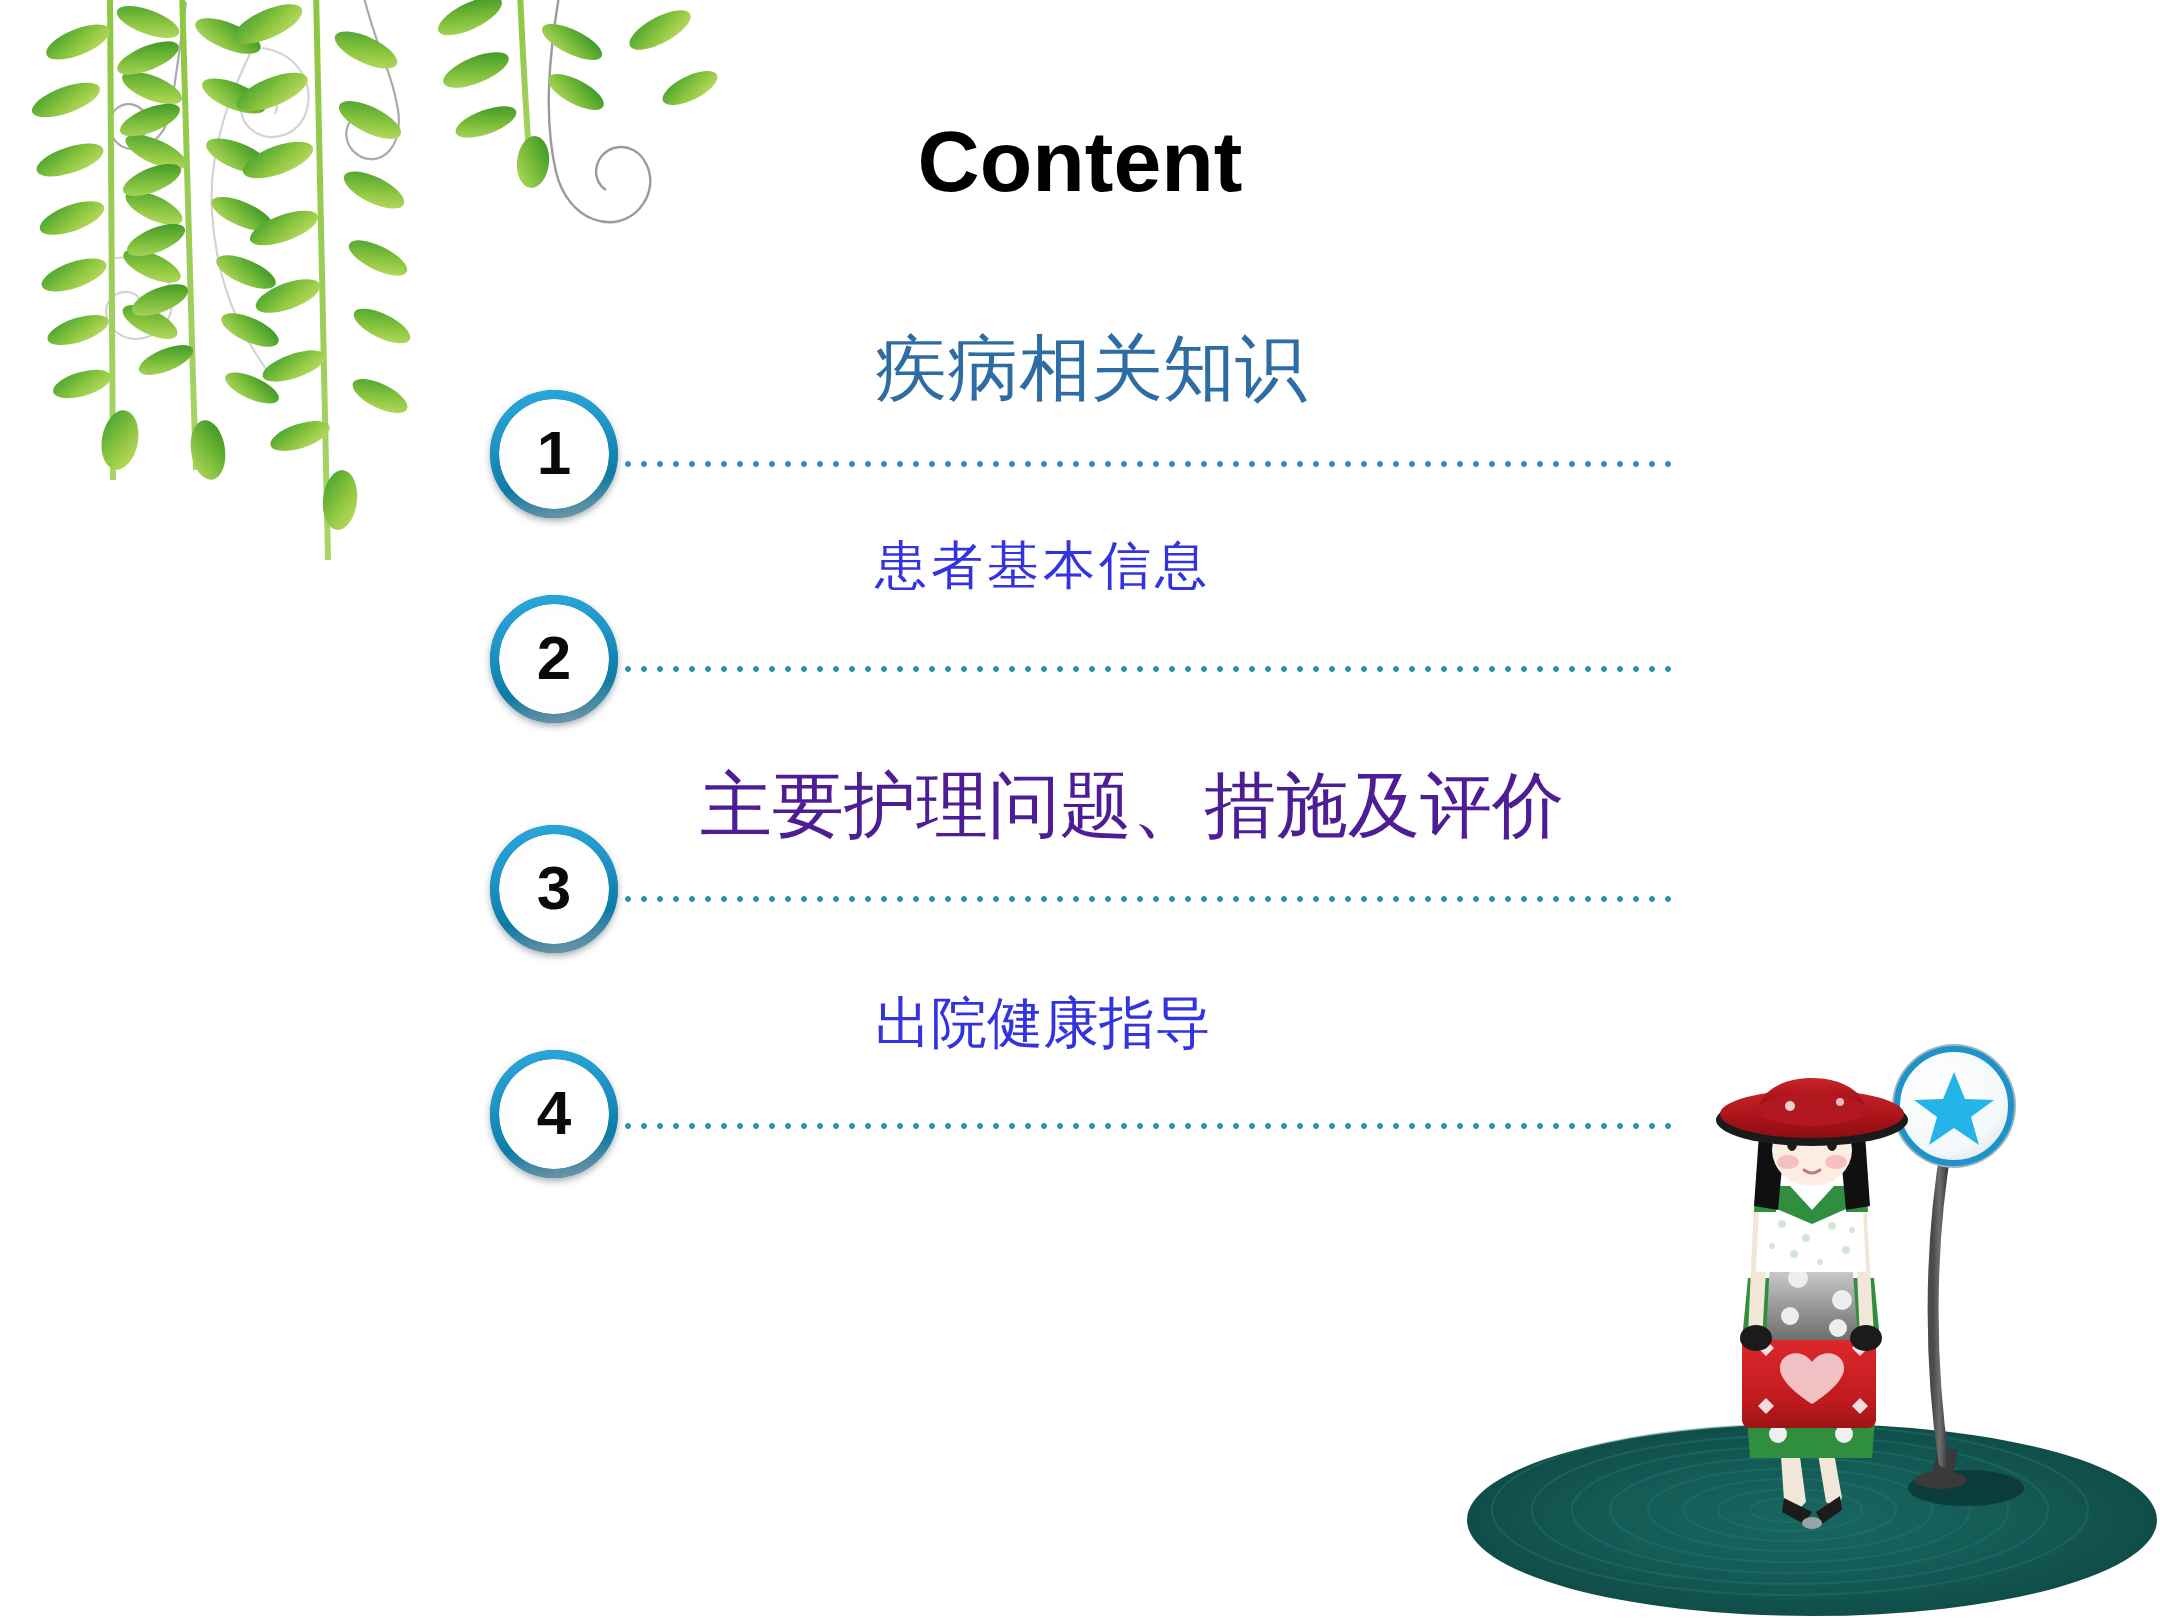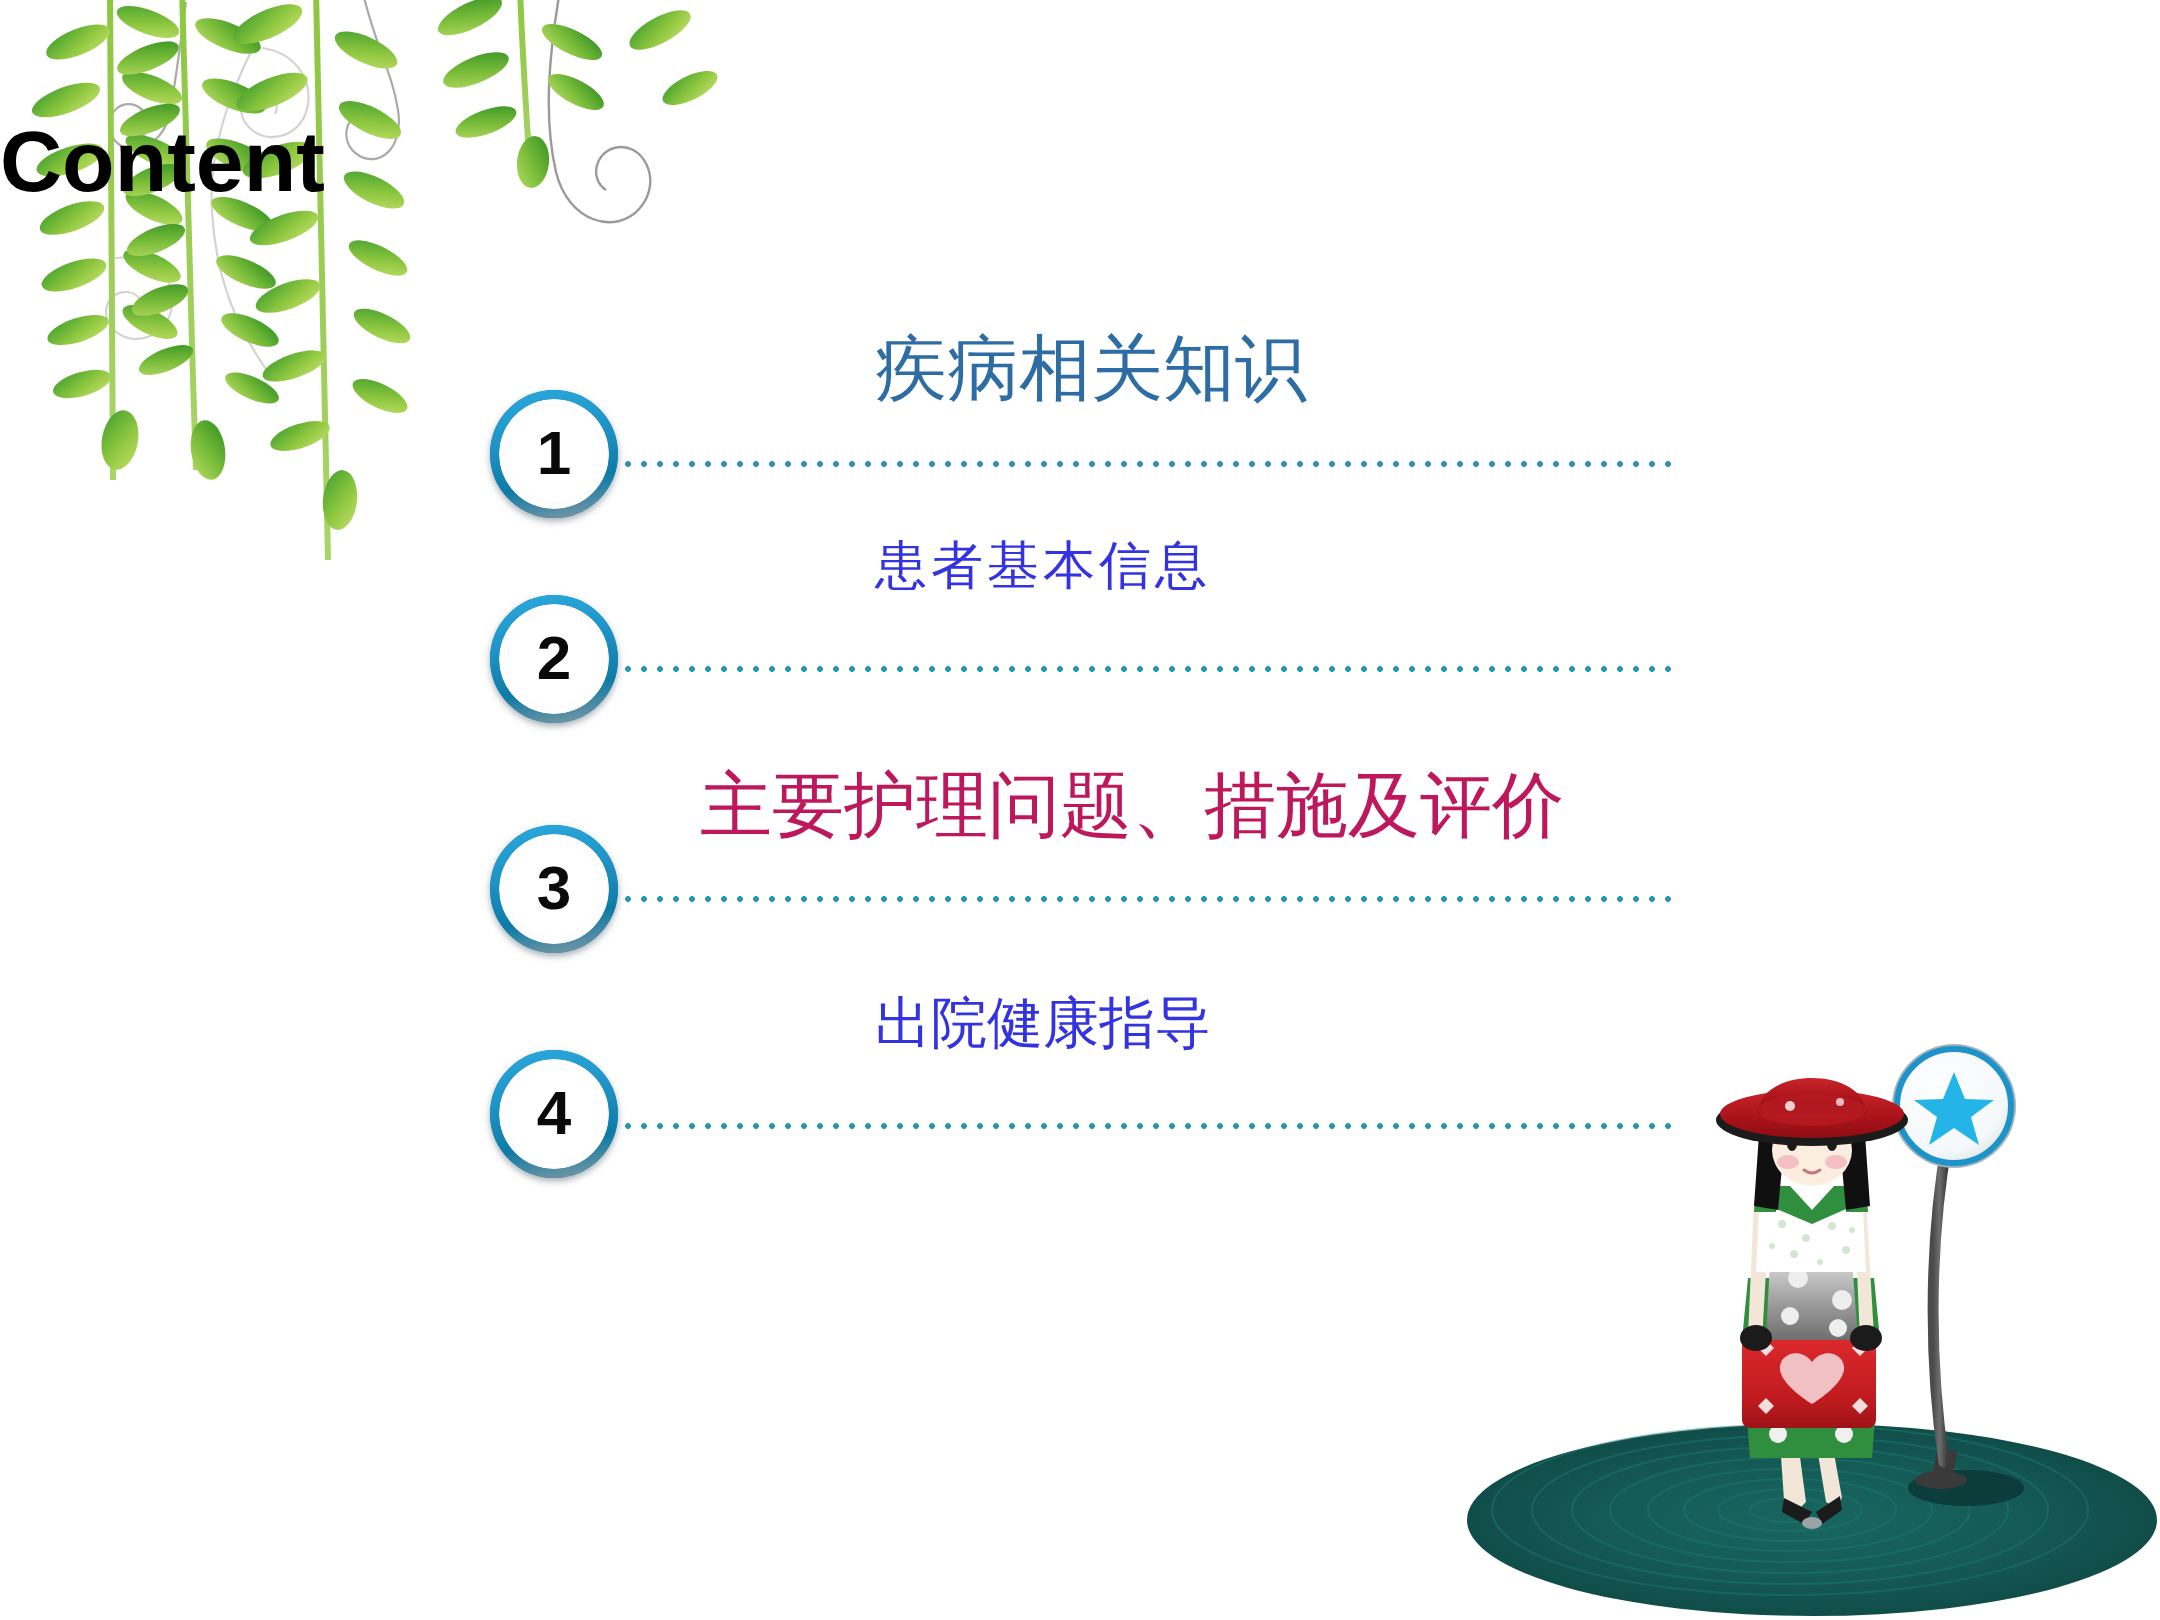--- a/index.html
+++ b/index.html
@@ -17,21 +17,21 @@
     background: #ffffff;
     overflow: hidden;
   }
 
   
   .title {
     position: absolute;
     left: 0;
     top: 118px;
     width: 2160px;
-    text-align: left;
+    text-align: center;
     font-family: "Liberation Sans", sans-serif;
     font-weight: bold;
     font-size: 86px;
     letter-spacing: 0px;
     color: #000000;
     line-height: 1;
   }
   .circle {
     position: absolute;
     width: 128px;
@@ -228,21 +228,21 @@
   <div class="circle" style="left:490px; top:390px;">
     <span class="circle-num">1</span>
   </div>
 
   <div class="item-text" style="left:875px; top:540px; color:#3333e0; font-size:52px; letter-spacing:4px;">患者基本信息</div>
   <div class="dots" style="left:620px; top:665px; width:1060px;"></div>
   <div class="circle" style="left:490px; top:595px;">
     <span class="circle-num">2</span>
   </div>
 
-  <div class="item-text" style="left:700px; top:770px; color:#be185d; font-size:72px;">主要护理问题、措施及评价</div>
+  <div class="item-text" style="left:700px; top:770px; color:#4c1d95; font-size:72px;">主要护理问题、措施及评价</div>
   <div class="dots" style="left:620px; top:895px; width:1060px;"></div>
   <div class="circle" style="left:490px; top:825px;">
     <span class="circle-num">3</span>
   </div>
 
   <div class="item-text" style="left:875px; top:995px; color:#3333e0; font-size:56px;">出院健康指导</div>
   <div class="dots" style="left:620px; top:1122px; width:1060px;"></div>
   <div class="circle" style="left:490px; top:1050px;">
     <span class="circle-num">4</span>
   </div>

